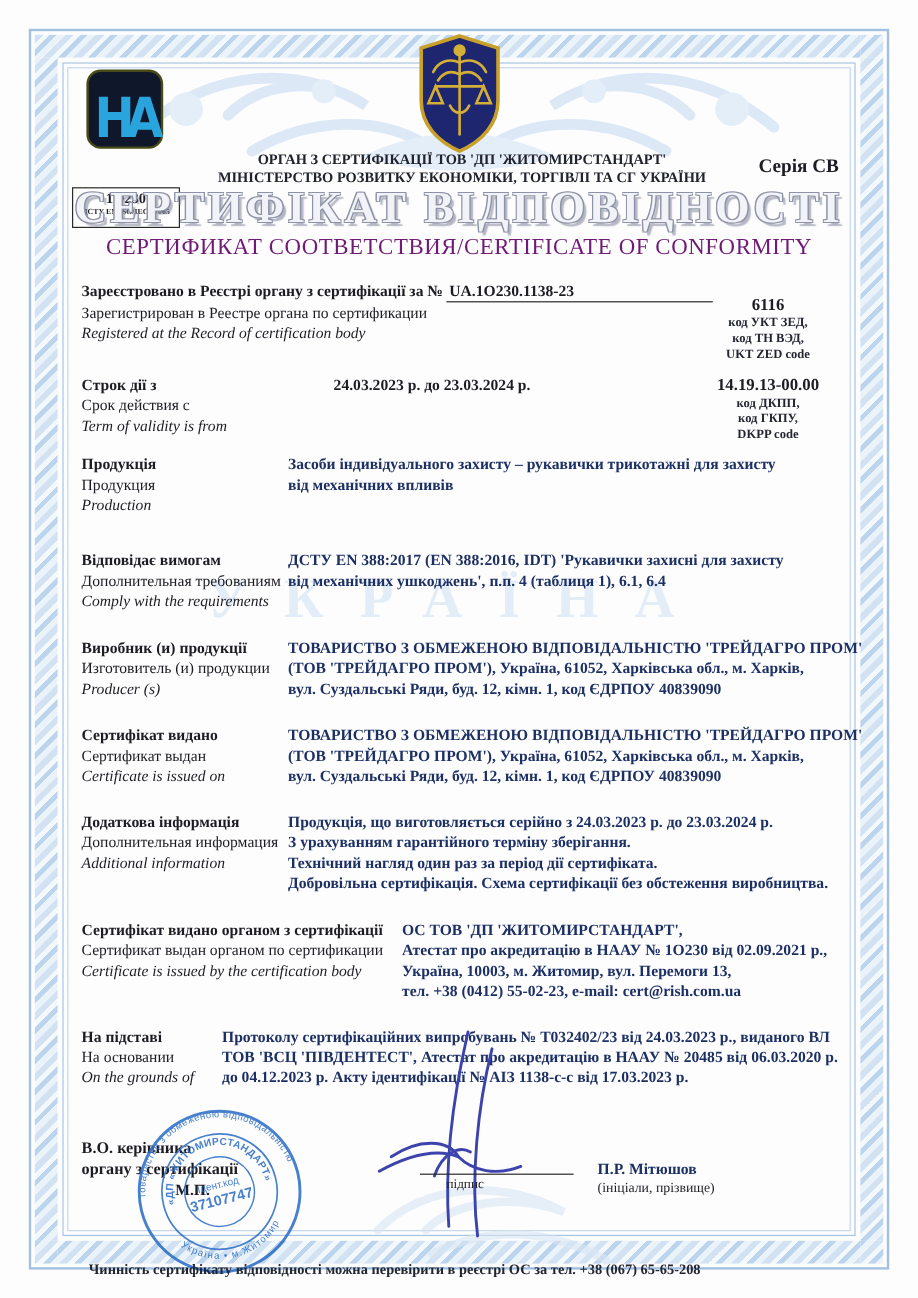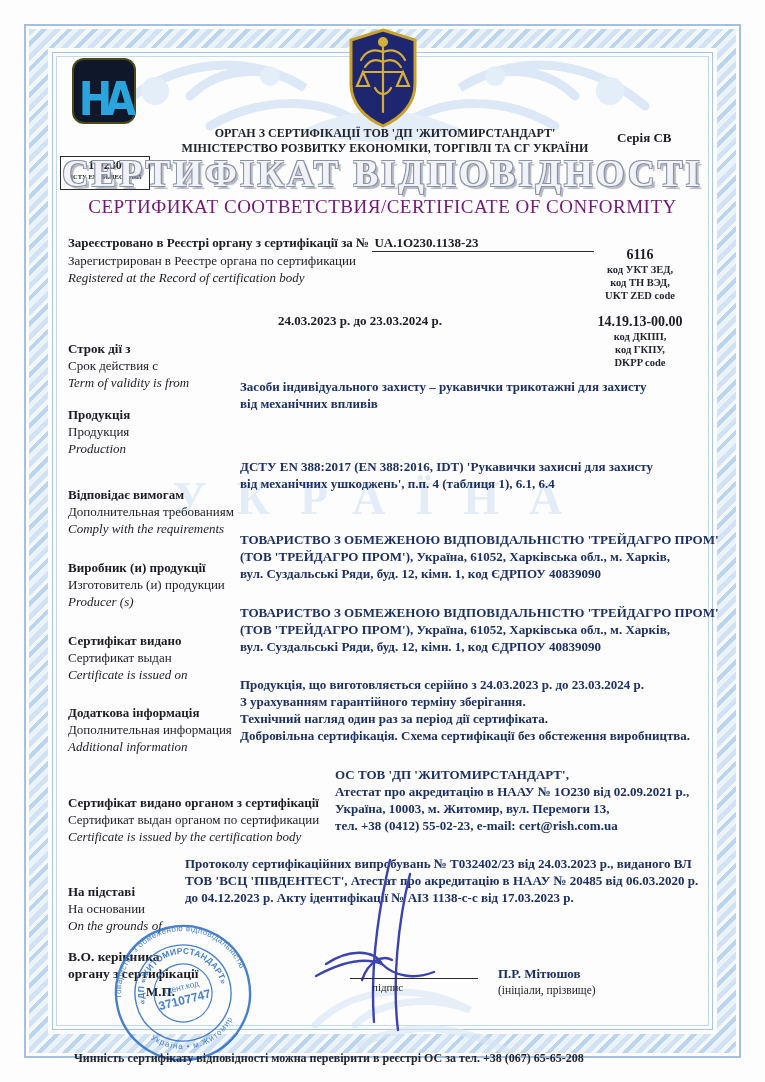--- a/index.html
+++ b/index.html
@@ -21,42 +21,42 @@
   .logo span{font-family:"DejaVu Sans",sans-serif;font-weight:bold;font-size:40px;color:#2aa4dd;
         letter-spacing:-7px;transform:scaleY(1.15);}
   .logo-box{position:absolute;left:60px;top:128px;width:88px;height:30px;background:#fff;
         border:1.5px solid #2a2a2a;text-align:center;padding-top:2px;margin-top:28px;}
   .logo-box .c1{font-weight:bold;font-size:12px;line-height:13px;}
   .logo-box .c2{font-weight:bold;font-size:6.5px;line-height:9px;}
 
   
   .ministry{position:absolute;left:160px;top:126px;width:450px;text-align:center;
         font-weight:bold;font-size:12px;line-height:15px;color:#20222c;}
-  .series{position:absolute;left:617px;top:130px;font-weight:bold;font-size:13px;}
+  .series{position:absolute;left:632px;top:130px;font-weight:bold;font-size:16px;}
   .cert-title{position:absolute;left:0;right:0;top:152px;text-align:center;font-weight:bold;
         font-size:37px;letter-spacing:3px;color:#f2f3f8;
         text-shadow:-1px -1px 0 #8d93a6,1px -1px 0 #8d93a6,-1px 1px 0 #8d93a6,1px 1px 0 #8d93a6,3px 3px 1px rgba(120,125,145,.55);}
   .cert-sub{position:absolute;left:0;right:0;top:196px;text-align:center;font-size:19px;
         letter-spacing:.5px;color:#701a75;}
 
   
   .reg{position:absolute;left:68px;top:234px;width:560px;font-size:13px;line-height:17px;}
   .reg .l1{font-weight:bold;}
   .reg .num{font-weight:bold;border-bottom:1.5px solid #2a2a2a;display:inline-block;width:220px;padding-left:2px;}
   .reg .l3{font-style:italic;}
 
   
   .codes{position:absolute;left:560px;width:160px;text-align:center;}
   .codes .v{font-weight:bold;font-size:14px;line-height:17px;}
   .codes .ls{font-weight:bold;font-size:10.5px;line-height:13px;color:#232530;white-space:pre-line;}
 
   
   .row{position:absolute;left:68px;font-size:13px;line-height:17px;}
   .row .lbl{position:absolute;left:0;top:0;width:170px;}
-  .row .lbl .uk{font-weight:bold;margin-top:28px;}
+  .row .lbl .uk{font-weight:bold;}
   .row .lbl .en{font-style:italic;}
   .row .val{position:absolute;left:172px;top:0;width:485px;font-weight:bold;
         color:#1d3064;white-space:pre-line;}
   .row .val.dark{color:#1c1c22;margin-left:38px;}
   .row.wide-lbl .lbl{width:265px;}
   .row.wide-lbl .val{left:267px;width:390px;}
   .row.narrow-lbl .val{left:117px;width:545px;}
 
   
   .sign-title{position:absolute;left:68px;top:948px;font-weight:bold;font-size:13.5px;line-height:17px;white-space:pre-line;}

